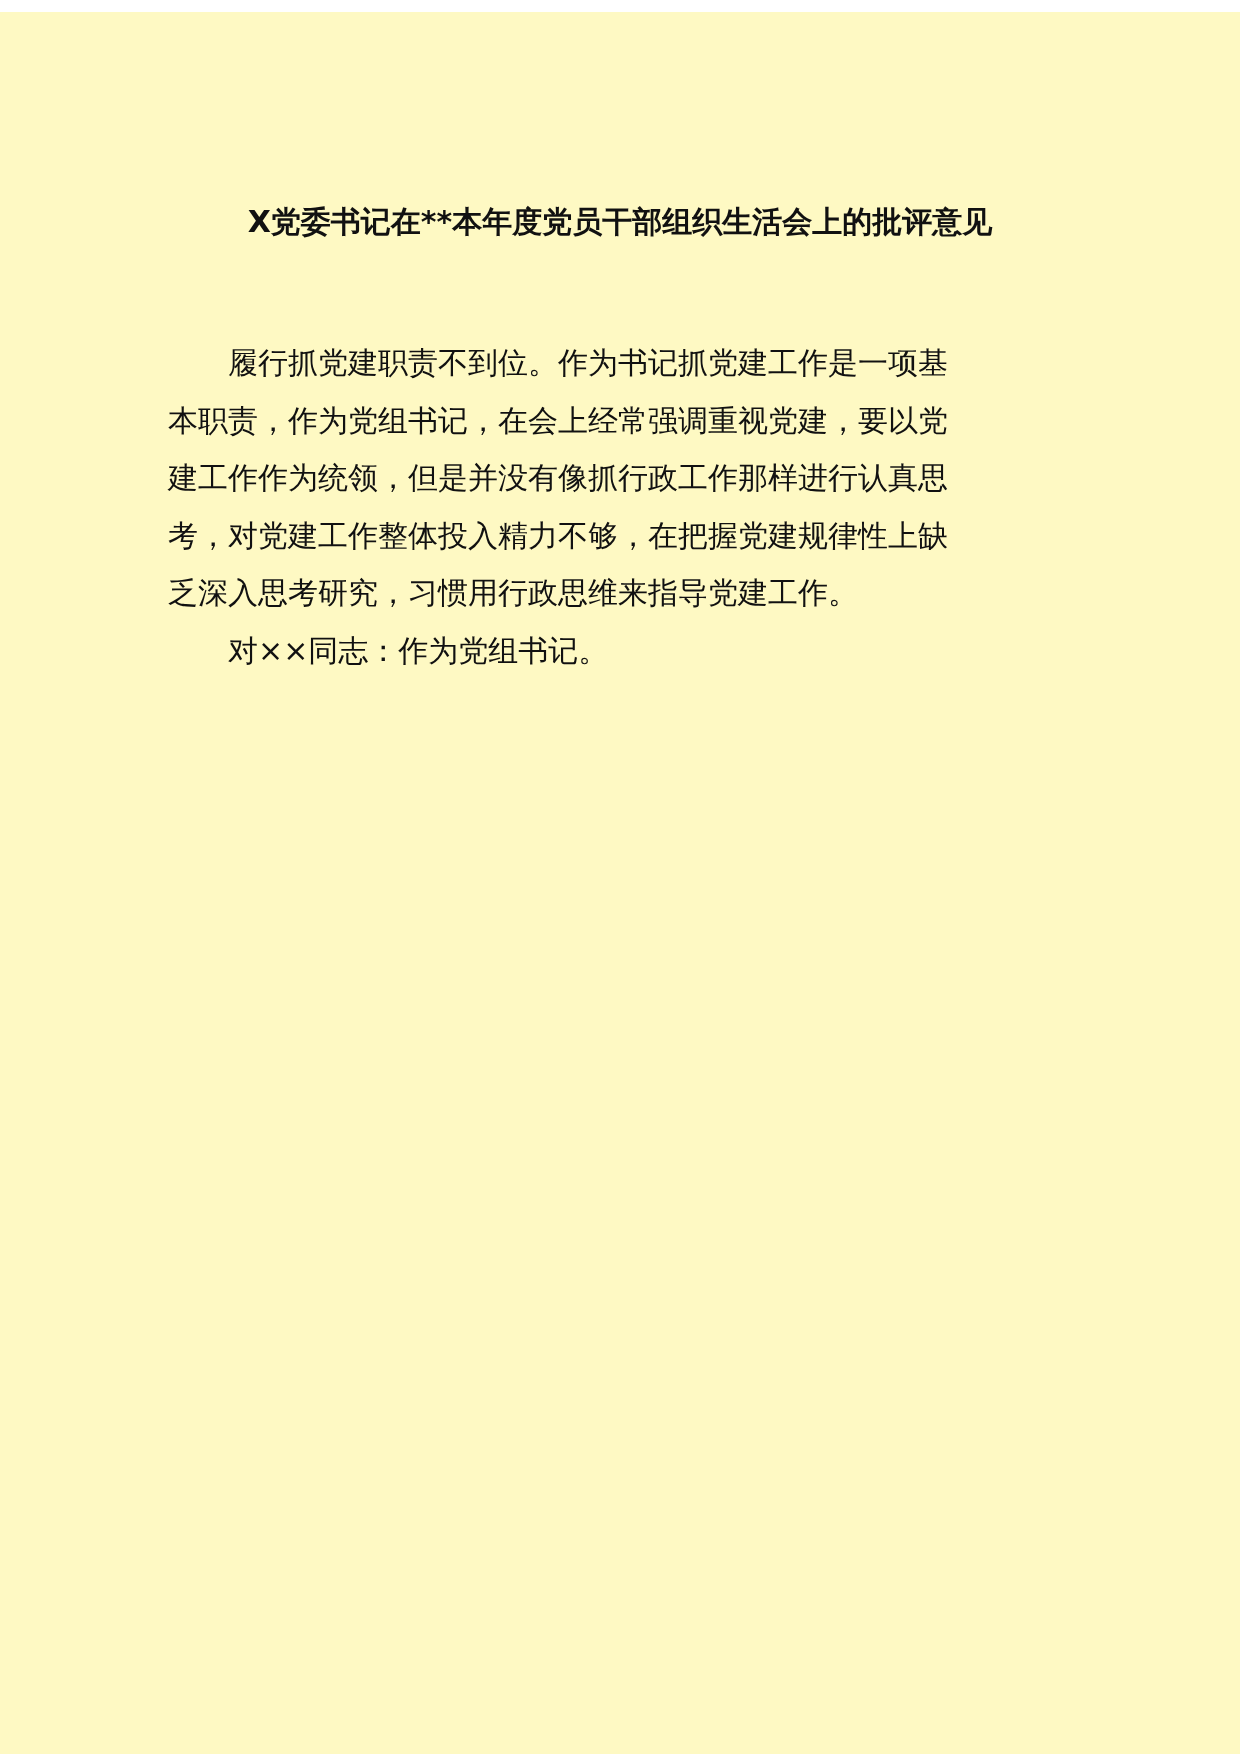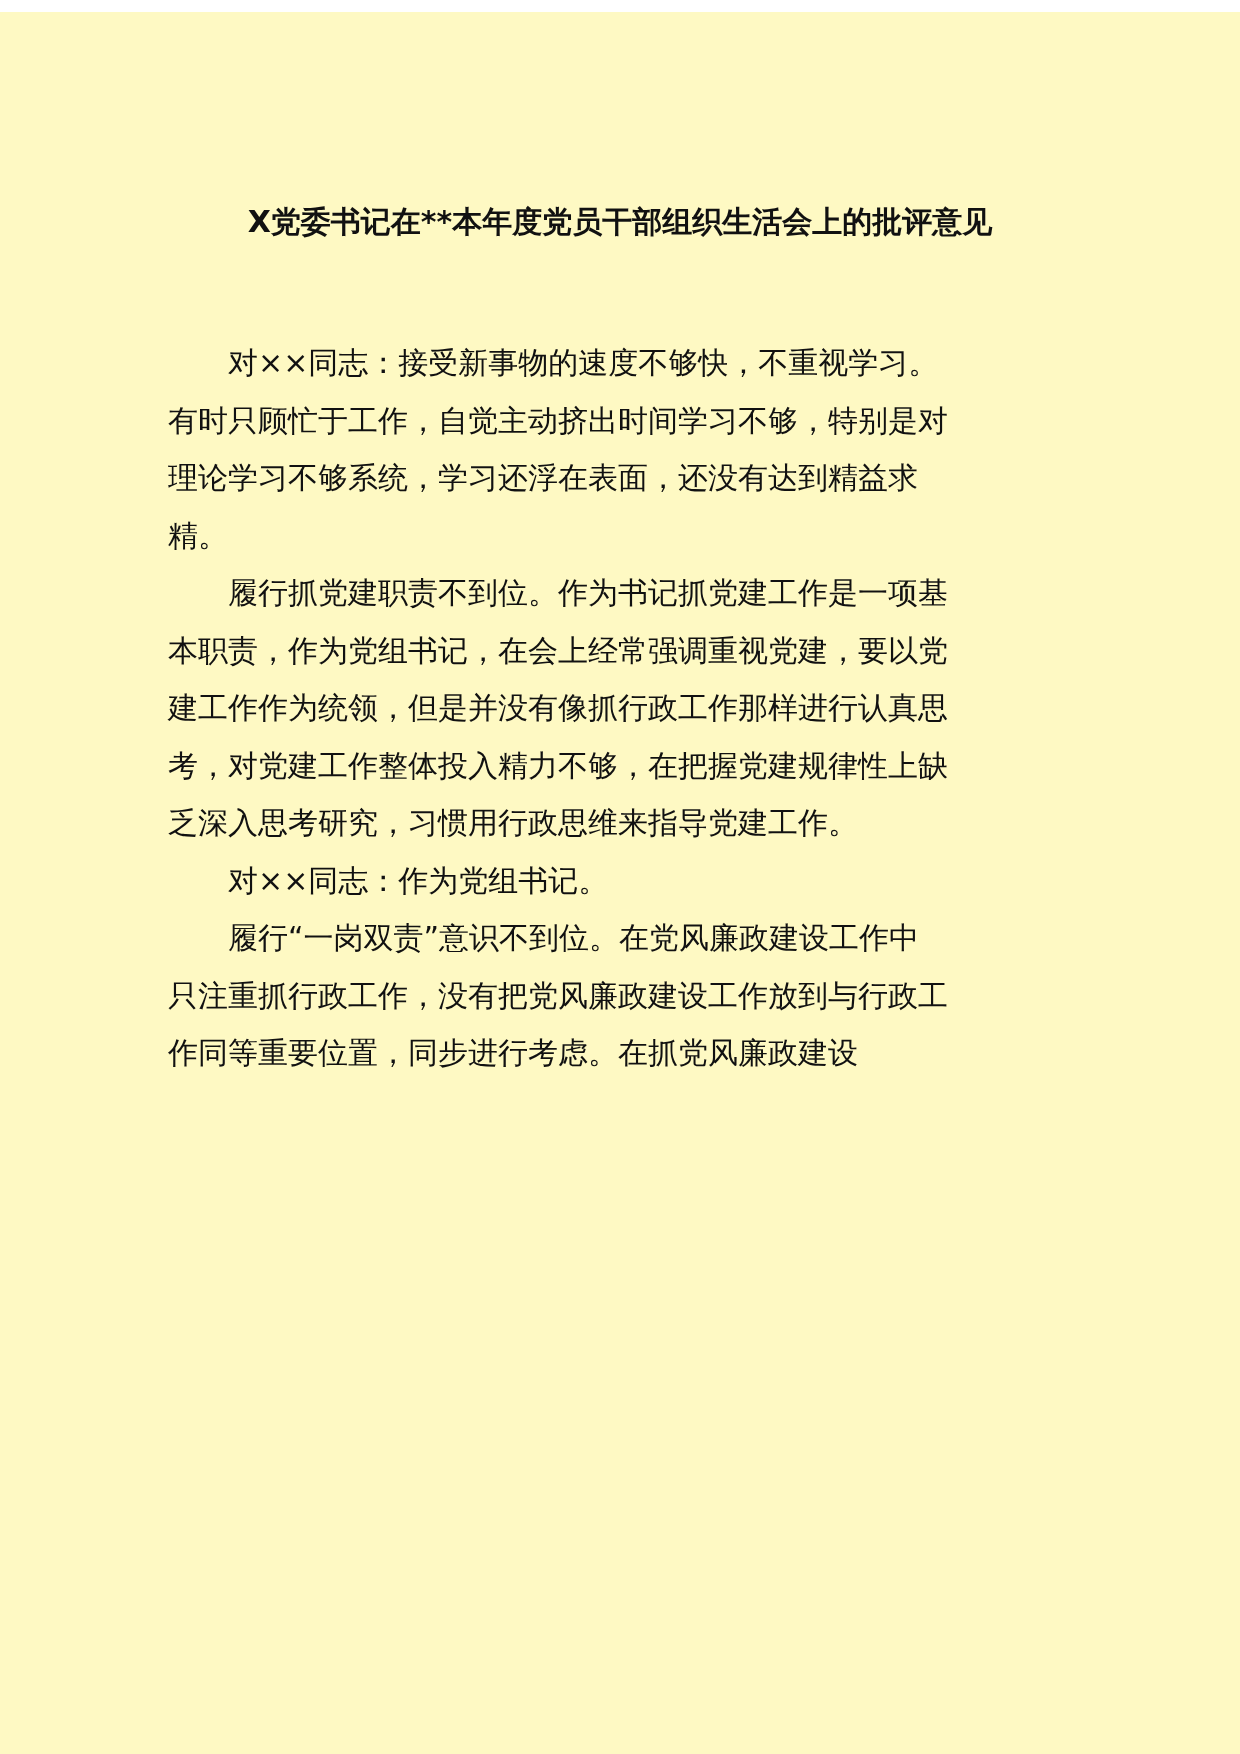--- a/index.html
+++ b/index.html
@@ -12,18 +12,16 @@
           font-size: 30px; line-height: 57.5px; }
   .p { margin: 0; text-indent: 60px; word-break: break-all; }
   .b { font-weight: normal; }
 </style>
 </head>
 <body>
 
 <div class="page">
   <div class="title">X党委书记在**本年度党员干部组织生活会上的批评意见</div>
   <div class="body">
-    <p class="p"><span class="b"></span><span>对××同志：接受新事物的速度不够快，不重视学习。有时只顾忙于工作，自觉主动挤出时间学习不够，特别是对理论学习不够系统，学习还浮在表面，还没有达到精益求精。</span></p>
     <p class="p"><span class="b">履行抓党建职责不到位。</span><span>作为书记抓党建工作是一项基本职责，作为党组书记，在会上经常强调重视党建，要以党建工作作为统领，但是并没有像抓行政工作那样进行认真思考，对党建工作整体投入精力不够，在把握党建规律性上缺乏深入思考研究，习惯用行政思维来指导党建工作。</span></p>
     <p class="p"><span class="b">对××同志：作为党组书记。</span><span></span></p>
-    <p class="p"><span class="b">履行“一岗双责”意识不到位。</span><span>在党风廉政建设工作中只注重抓行政工作，没有把党风廉政建设工作放到与行政工作同等重要位置，同步进行考虑。在抓党风廉政建设</span></p>
   </div>
 </div>
 
 </body></html>

